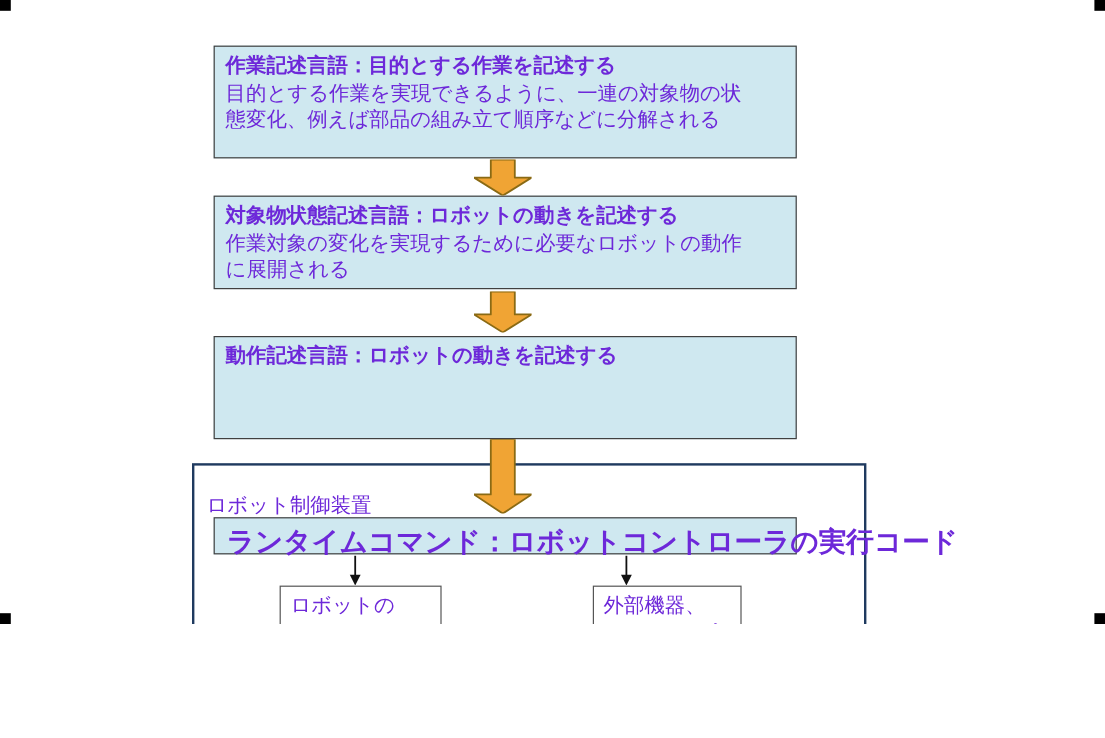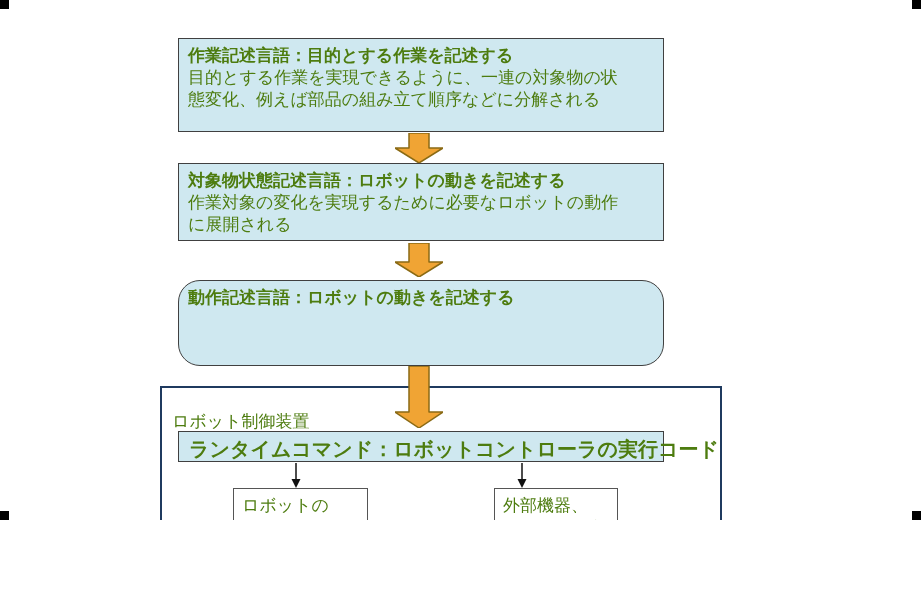--- a/index.html
+++ b/index.html
@@ -7,21 +7,21 @@
     padding: 0;
     background: #ffffff;
     font-family: "DejaVu Sans", "Liberation Sans", sans-serif;
   }
   .canvas {
     position: relative;
     width: 921px;
     height: 520px;
     background: #ffffff;
     overflow: hidden;
-    color: #4d7c0f;
+    color: #6d28d9;
   }
   .corner-mark {
     position: absolute;
     width: 9px;
     height: 9px;
     background: #000000;
   }
   .cm-tl { left: 0; top: 0; }
   .cm-tr { right: 0; top: 0; }
   .cm-bl { left: 0; bottom: 0; }
@@ -41,21 +41,21 @@
   .box-title {
     font-weight: bold;
     white-space: pre-line;
   }
   .box-body {
     white-space: pre-line;
     font-family: Liberation Serif, serif;
   }
   #box1 { top: 38px;  height: 94px; }
   #box2 { top: 163px; height: 78px; }
-  #box3 { top: 280px; height: 86px; border-radius: 22px; }
+  #box3 { top: 280px; height: 86px; }
 
   .block-arrow {
     position: absolute;
     left: 395px;
     z-index: 5;
   }
   #flow-arrow-1 { top: 133px; }
   #flow-arrow-2 { top: 243px; }
   #flow-arrow-3 { top: 366px; }
 
@@ -80,21 +80,21 @@
   }
   .runtime-bar {
     position: absolute;
     left: 178px;
     top: 431px;
     width: 486px;
     height: 31px;
     background: #cfe8f0;
     border: 1px solid #404040;
     box-sizing: border-box;
-    font-size: 20px;
+    font-size: 23px;
     font-weight: bold;
     padding: 4px 0 0 10px;
     z-index: 2;
     white-space: nowrap;
   }
   .thin-arrow {
     position: absolute;
     top: 463px;
     z-index: 2;
   }

